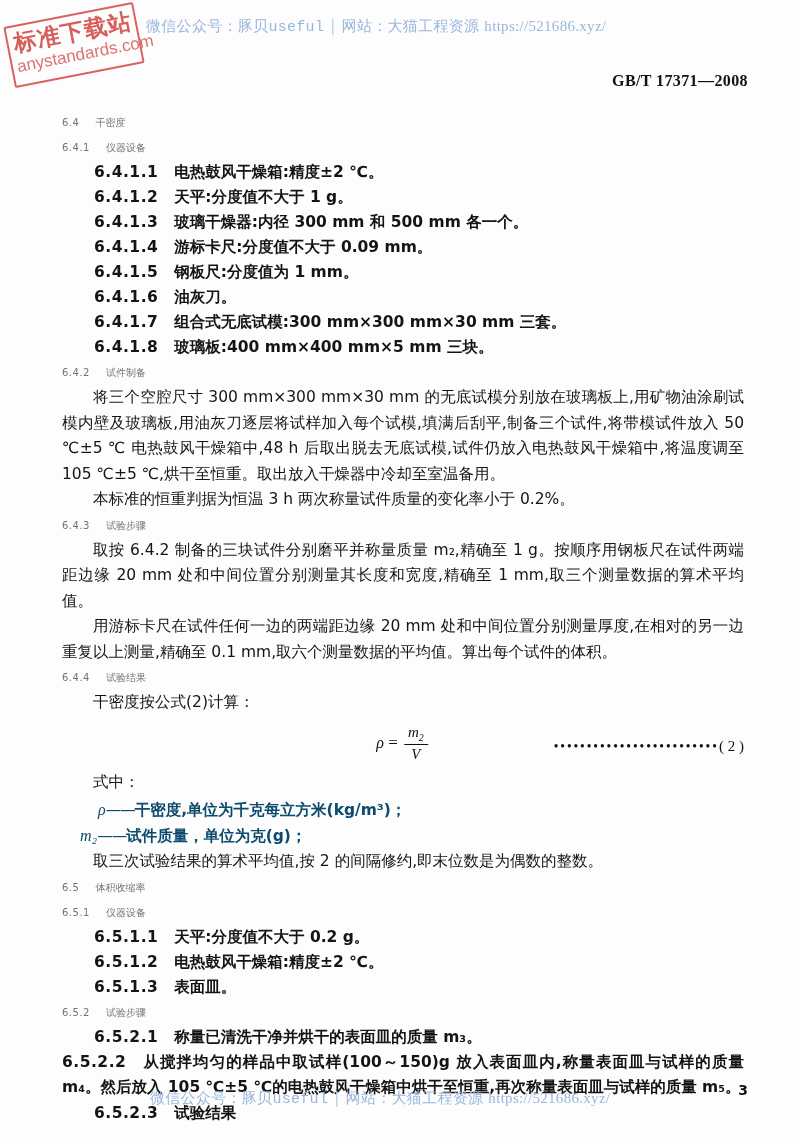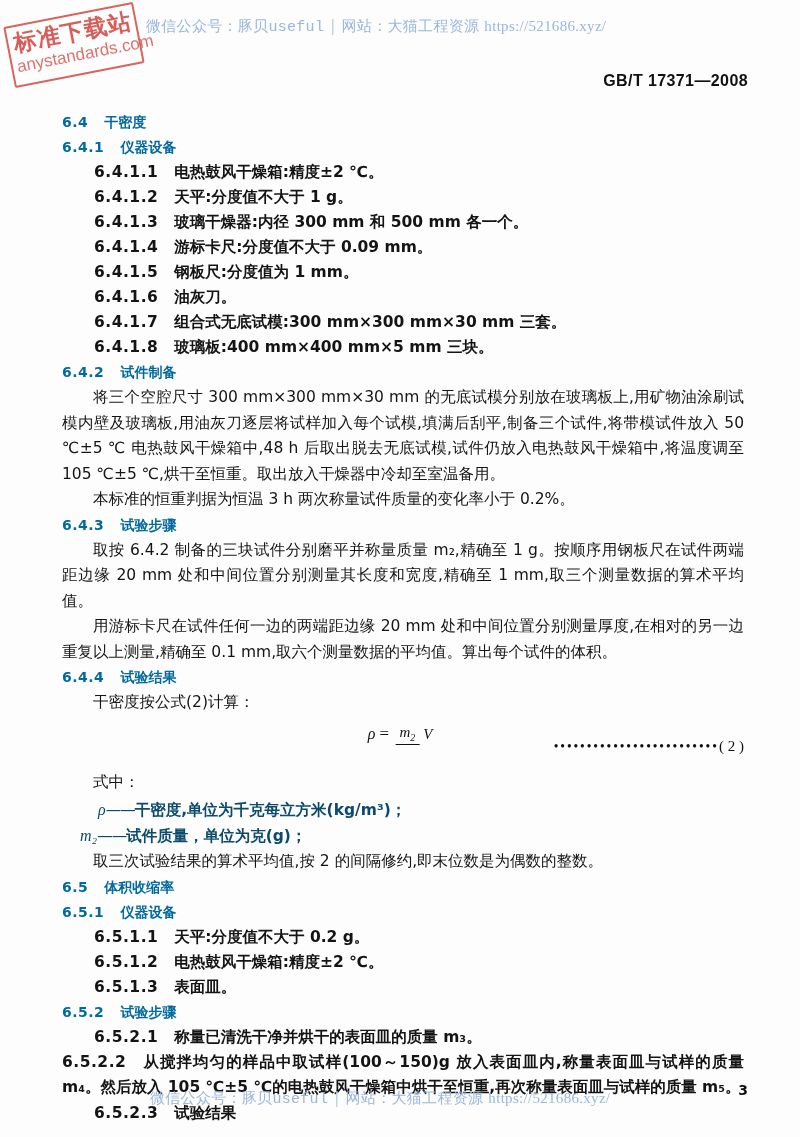--- a/index.html
+++ b/index.html
@@ -77,21 +77,21 @@
   .promo .mono-ish {
     font-family: Liberation Mono, monospace;
     text-align: right;
   }
 
   
   .std-no {
     position: absolute;
     right: 52px;
     top: 72px;
-    font-family: Liberation Sans, sans-serif;
+    font-family: Liberation Serif, serif;
     font-weight: bold;
     font-size: 16px;
     letter-spacing: 0.4px;
     color: #111;
   }
 
   
   .body {
     position: absolute;
     left: 62px;
@@ -107,24 +107,24 @@
   }
   .para {
     font-size: 15.5px;
     line-height: 25.5px;
     color: #141414;
     text-align: justify;
     text-justify: inter-character;
   }
   .para.indent { text-indent: 2em; }
   .clause-head {
-    font-weight: bold;
-    font-size: 14px;
+    font-weight: normal;
+    font-size: 10px;
     line-height: 25px;
-    color: #0369a1;
+    color: #737373;
   }
   .num {
     font-family: "DejaVu Sans", "Liberation Sans", sans-serif;
     letter-spacing: 0.5px;
   }
   .gap-m { display: inline-block; width: 16px; }
   b.cn { font-weight: bold; }
 
   
   .formula-row {
@@ -140,21 +140,21 @@
     font-family: "Liberation Serif", "DejaVu Serif", serif;
     font-size: 17px;
     font-style: italic;
     color: #111;
     display: flex;
     align-items: center;
     white-space: nowrap;
   }
   .frac {
     display: inline-flex;
-    flex-direction: row;
+    flex-direction: column;
     align-items: center;
     vertical-align: middle;
     margin: 0 2px;
   }
   .frac .top {
     padding: 0 4px 1px 4px;
     border-bottom: 1.3px solid #111;
     font-size: 15px;
   }
   .frac .bot {

